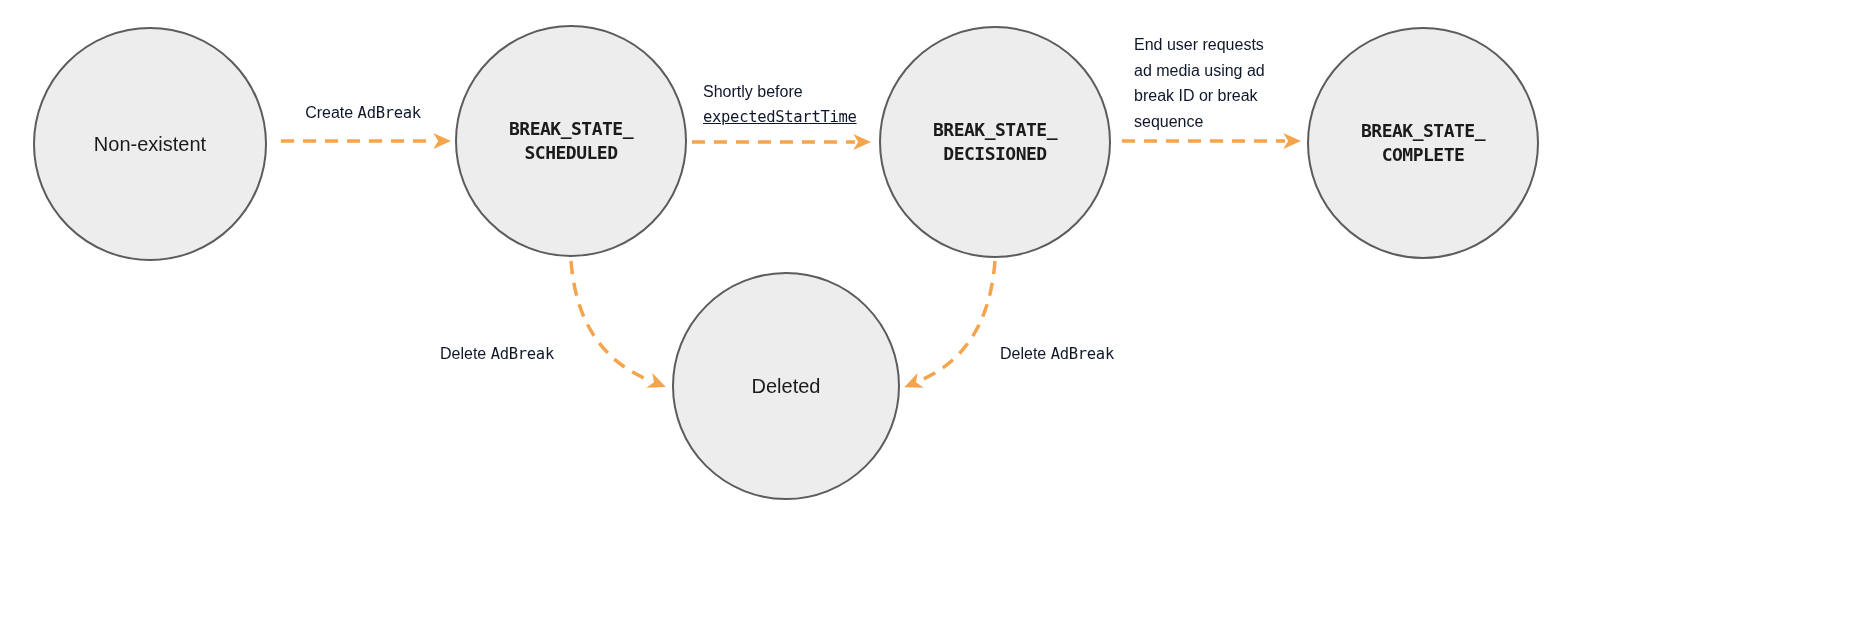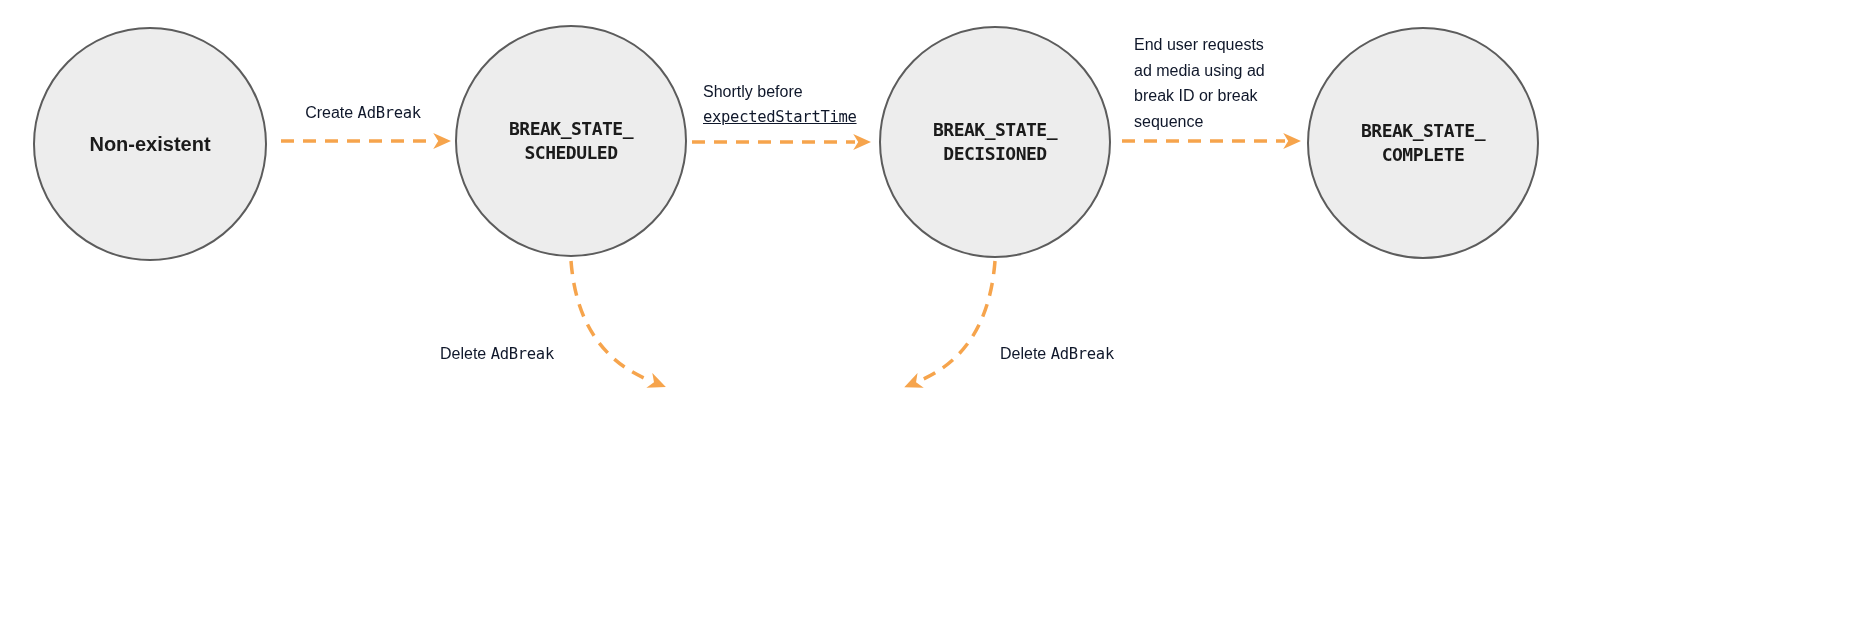--- a/index.html
+++ b/index.html
@@ -32,21 +32,21 @@
     text-align: center;
     box-sizing: border-box;
     color: #1b1b1b;
   }
   .node .node-label {
     white-space: pre-line;
     line-height: 1.35;
   }
   .node.plain .node-label {
     font-family: "Liberation Sans", sans-serif;
-    font-weight: bold;
+    font-weight: normal;
     font-size: 20px;
   }
   .node.code .node-label {
     font-family: "DejaVu Sans Mono", monospace;
     font-weight: bold;
     font-size: 18px;
     letter-spacing: -0.5px;
   }
   .edge-label {
     position: absolute;
@@ -92,20 +92,23 @@
   <div class="node code" style="left:879px; top:26px; width:232px; height:232px;">
     <span class="node-label">BREAK_STATE_
 DECISIONED</span>
   </div>
 
   <div class="node code" style="left:1307px; top:27px; width:232px; height:232px;">
     <span class="node-label">BREAK_STATE_
 COMPLETE</span>
   </div>
 
+  <div class="node plain" style="left:672px; top:272px; width:228px; height:228px;">
+    <span class="node-label">Deleted</span>
+  </div>
 
   <div class="edge-label center" style="left:288px; top:100px; width:150px;">
     <span>Create </span><span class="code">AdBreak</span>
   </div>
 
   <div class="edge-label" style="left:703px; top:70px;margin-top:9px;">
     <span>Shortly before</span><span class="code block">expectedStartTime</span>
   </div>
 
   <div class="edge-label" style="left:1134px; top:32px; width:152px;">

